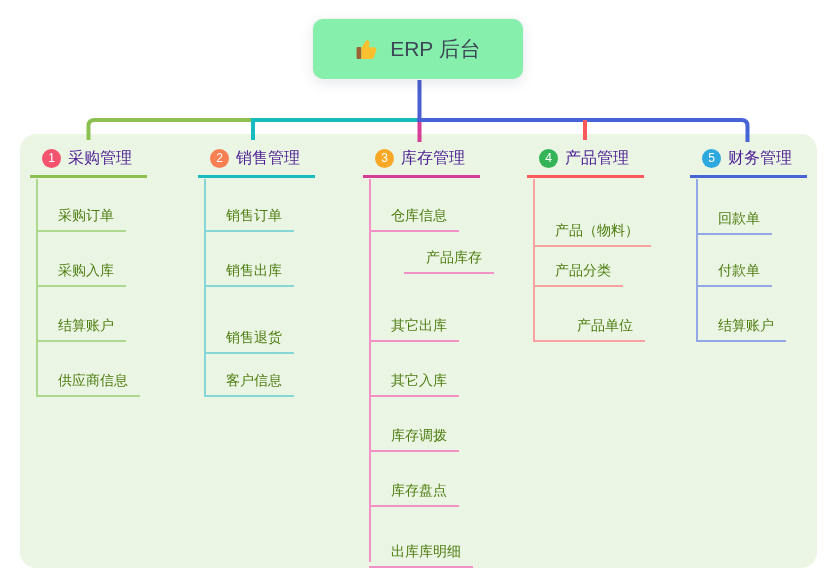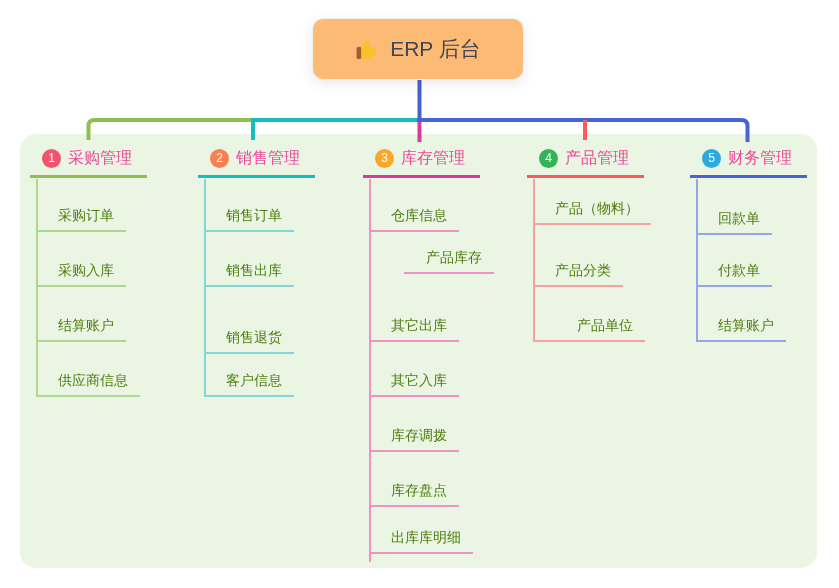--- a/index.html
+++ b/index.html
@@ -8,38 +8,38 @@
     font-family:"Liberation Sans","DejaVu Sans",sans-serif;background:#ffffff;
   }
   .panel{
     position:absolute;left:20px;top:134px;width:797px;height:434px;
     border-radius:16px;background:#EAF6E3;
   }
   .connectors{position:absolute;left:0;top:0;width:839px;height:588px;pointer-events:none;}
   .connectors path{fill:none;stroke-width:4px;}
   .root-node{
     position:absolute;left:313px;top:19px;width:210px;height:60px;
-    background:#fdba74;border-radius:10px;
+    background:#86efac;border-radius:10px;
     box-shadow:0 0 0 1px #f1f1f1,0 4px 14px rgba(40,60,90,.12);
     display:flex;align-items:center;justify-content:center;gap:10px;
     font-size:21px;font-weight:500;color:#3D4657;cursor:pointer;
   }
   .thumb{display:flex;align-items:center;}
   .branch{position:absolute;top:148px;}
   .branch-title{
     display:flex;align-items:center;gap:7px;
     width:117px;box-sizing:border-box;
     padding:0 0 6px 12px;border-bottom:3px solid var(--line);
     cursor:pointer;white-space:nowrap;
   }
   .badge{
     width:19px;height:19px;border-radius:50%;background:var(--badge);
     color:#ffffff;font-size:12px;line-height:19px;text-align:center;flex:0 0 19px;
   }
-  .branch-label{font-size:16px;color:#ec4899;}
+  .branch-label{font-size:16px;color:#4c1d95;}
   .children{position:absolute;left:0;top:0;}
   .trunk{
     position:absolute;left:6px;top:31px;width:2px;background:var(--lite);
   }
   .child{
     position:absolute;left:6px;
     padding:0 12px 5px 22px;border-bottom:2px solid var(--lite);
     font-size:14px;line-height:19px;color:#4d7c0f;white-space:nowrap;cursor:pointer;
   }
 </style>
@@ -101,31 +101,31 @@
         <span class="branch-label">库存管理</span>
       </div>
       <div class="children">
         <div class="trunk" style="height: 383px;"></div>
         <div class="child" style="top: 58px;">仓库信息</div>
         <div class="child" style="top: 100px; margin-left: 35px;">产品库存</div>
         <div class="child" style="top: 168px;">其它出库</div>
         <div class="child" style="top: 223px;">其它入库</div>
         <div class="child" style="top: 278px;">库存调拨</div>
         <div class="child" style="top: 333px;">库存盘点</div>
-        <div class="child" style="top: 380px;">出库库明细</div>
+        <div class="child" style="top: 394px;">出库库明细</div>
       </div>
     </div>
   <div class="branch" style="left: 527px; --line: #FA5A5A; --lite: #F9A1A1; --badge: #33B457;">
       <div class="branch-title">
         <span class="badge">4</span>
         <span class="branch-label">产品管理</span>
       </div>
       <div class="children">
         <div class="trunk" style="height: 163px;"></div>
-        <div class="child" style="top: 51px;">产品（物料）</div>
+        <div class="child" style="top: 73px;">产品（物料）</div>
         <div class="child" style="top: 113px;">产品分类</div>
         <div class="child" style="top: 168px; padding-left: 44px;">产品单位</div>
       </div>
     </div>
   <div class="branch" style="left: 690px; --line: #4764D6; --lite: #93A6E6; --badge: #2EA9E0;">
       <div class="branch-title">
         <span class="badge">5</span>
         <span class="branch-label">财务管理</span>
       </div>
       <div class="children">

